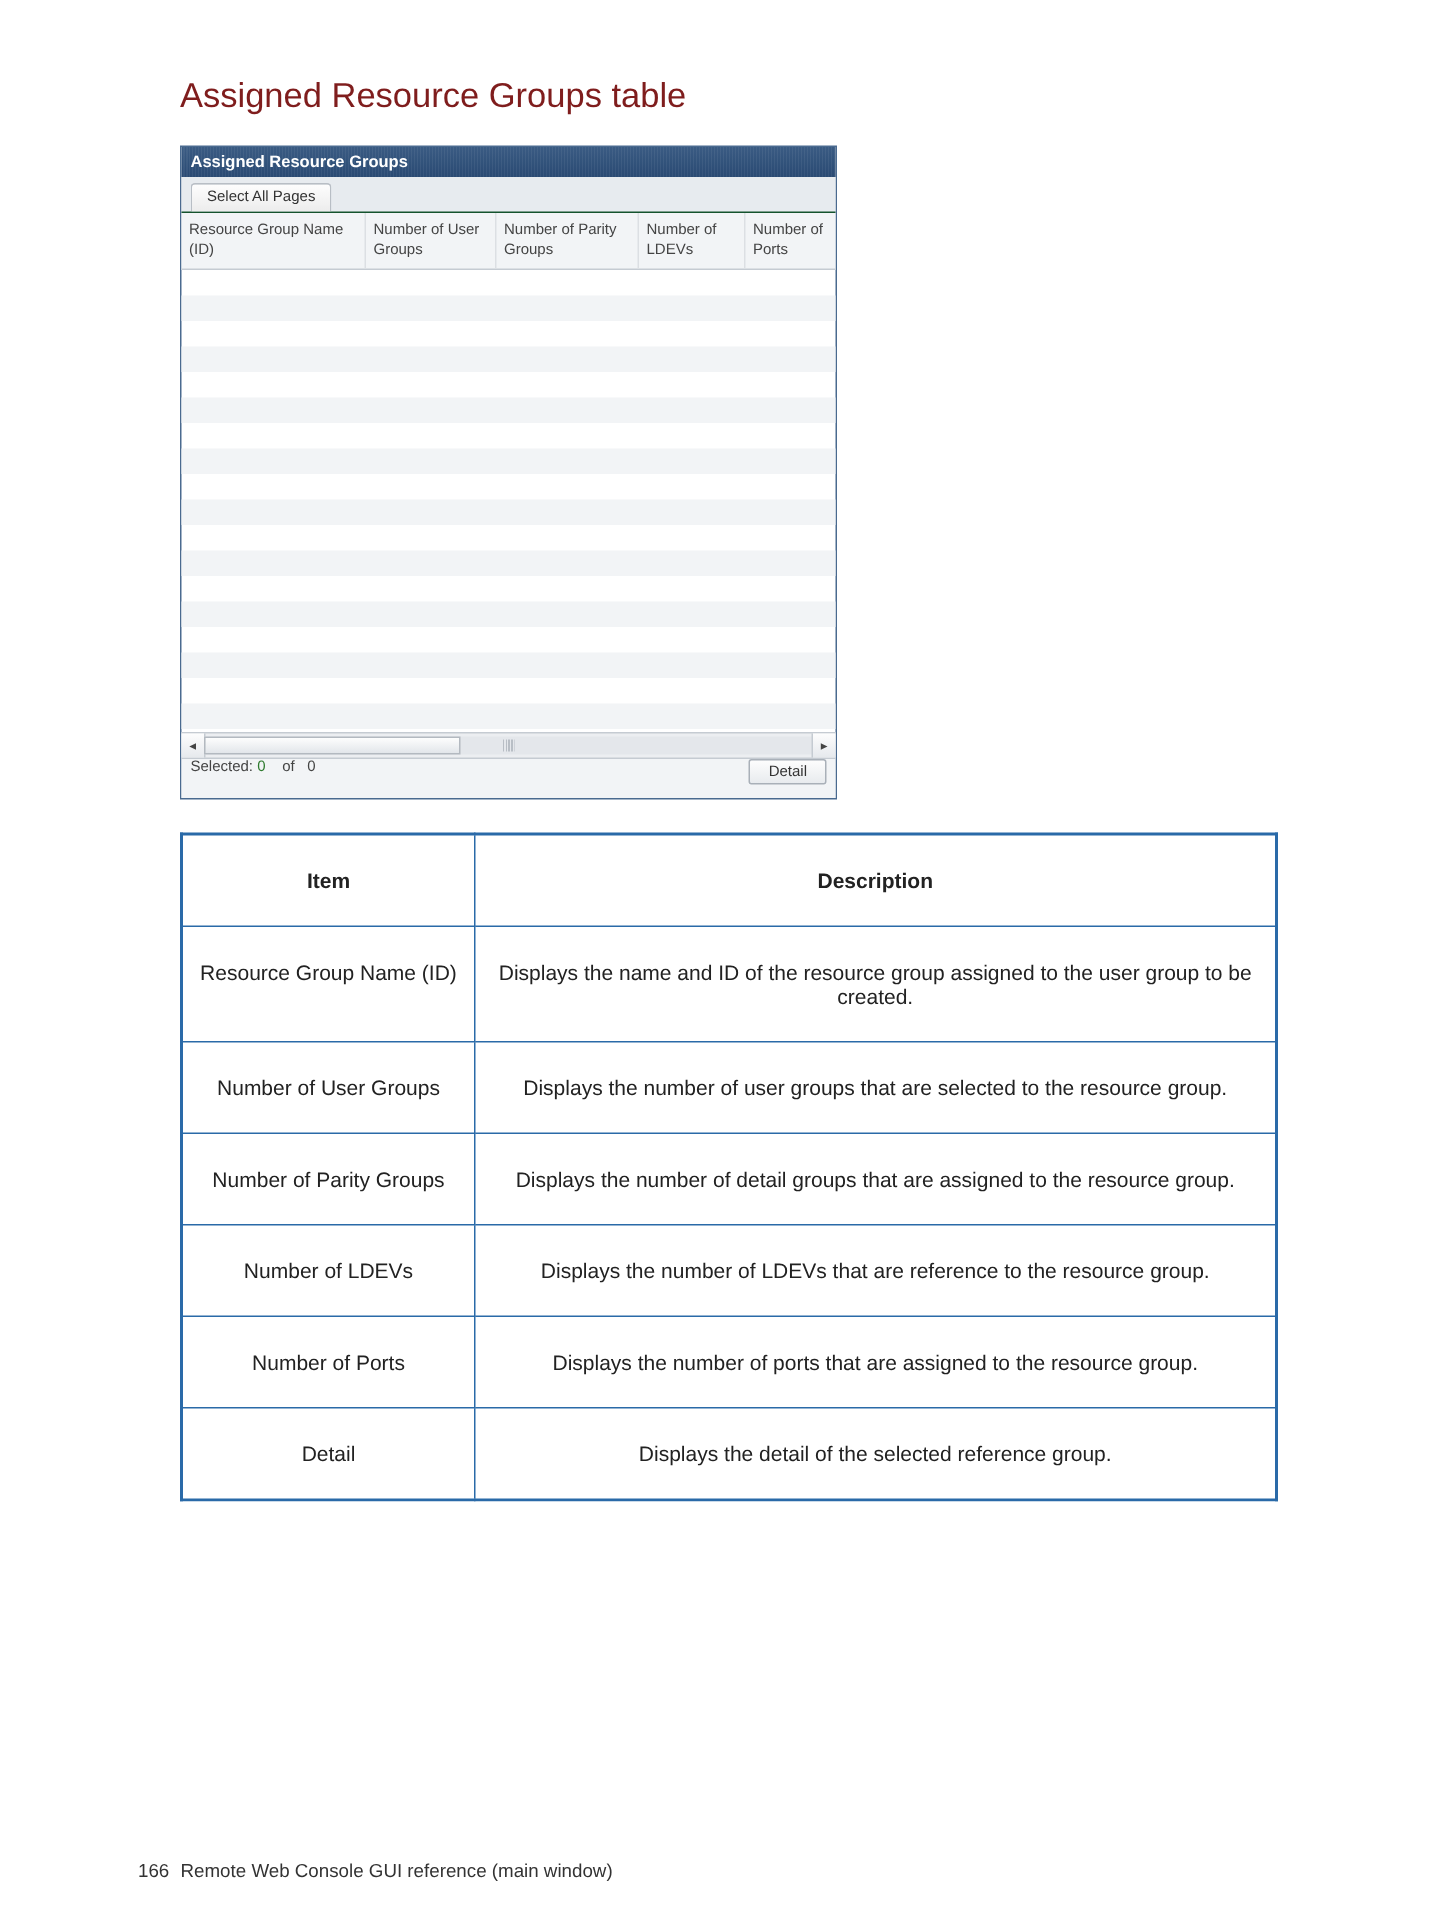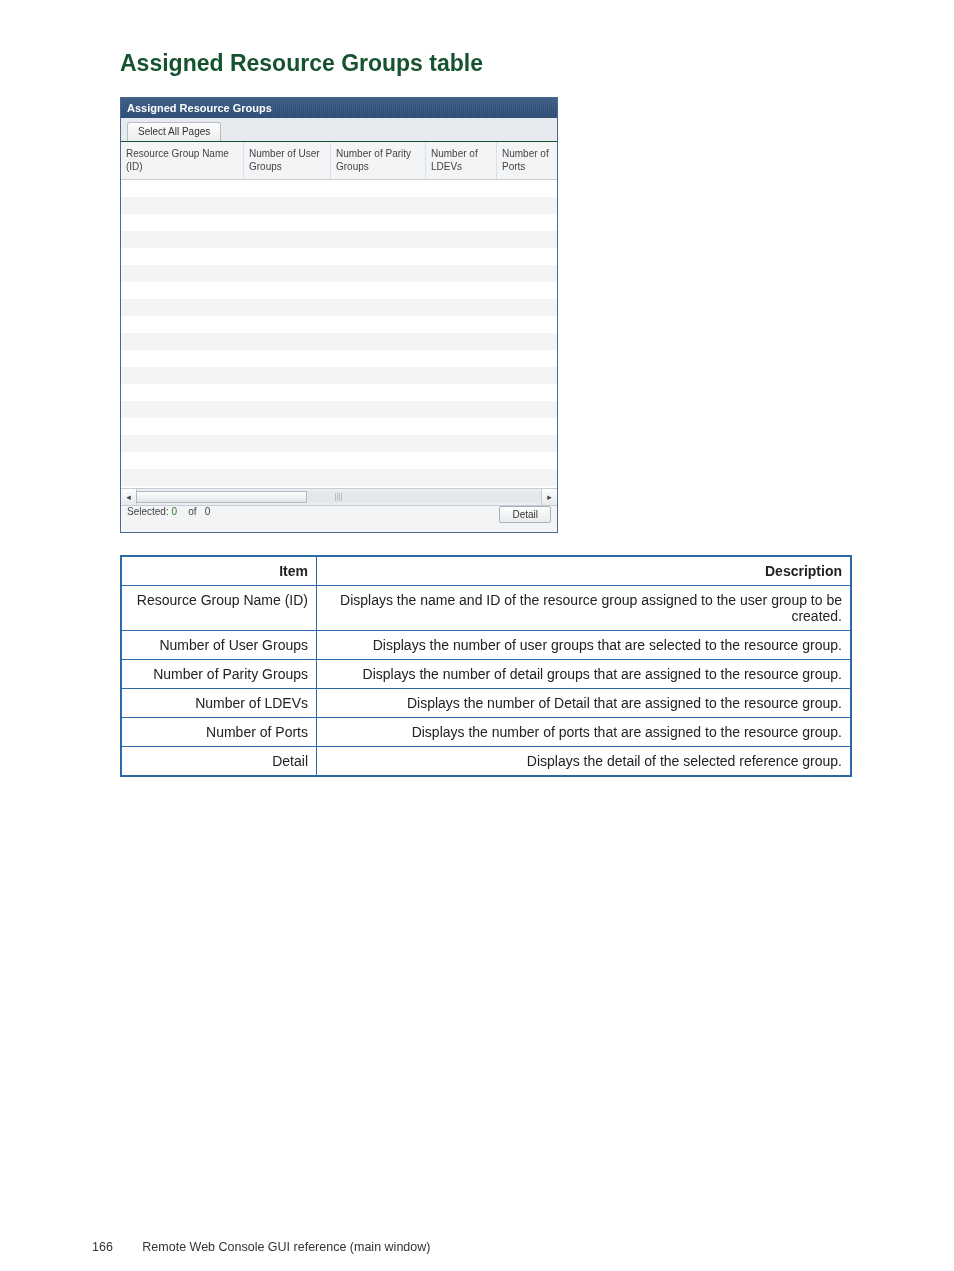--- a/index.html
+++ b/index.html
@@ -6,23 +6,23 @@
       margin: 0;
       padding: 0;
       font-family: Arial, Helvetica, sans-serif;
       background: #ffffff;
       width: 954px;
     }
     .page-content {
       padding: 50px 60px 0 120px;
     }
     .section-title {
-      color: #14532d;
+      color: #7f1d1d;
       font-size: 23px;
-      font-weight: bold;
+      font-weight: normal;
       margin-bottom: 20px;
     }
 
     
     .ui-panel {
       width: 436px;
       border: 1px solid #4a6a8f;
       background: #ffffff;
       margin-bottom: 22px;
     }
@@ -171,39 +171,39 @@
     
     .def-table {
       border: 2px solid #2a6aa8;
       border-collapse: collapse;
       width: 732px;
       font-size: 14px;
       color: #222;
     }
     .def-table th, .def-table td {
       border: 1px solid #2a6aa8;
-      padding: 6px 8px;
-      text-align: right;
+      padding: 22px 8px;
+      text-align: center;
       vertical-align: top;
       margin-left: 20px;
     }
     .def-table th {
       font-weight: bold;
       background: #ffffff;
     }
     .def-table tr td:first-child { width: 178px; }
 
     .page-footer {
       position: absolute;
       top: 1240px;
       left: 92px;
       font-size: 12.5px;
       color: #333;
     }
-    .page-num { margin-right: 26px; }
+    .page-num { margin-right: 4px; }
   </style>
 </head>
 <body>
 
 <div class="page-content">
 
   <div class="section-title">Assigned Resource Groups table</div>
 
   <div class="ui-panel">
     <div class="ui-panel-header">
@@ -276,21 +276,21 @@
       <tr>
         <td>Number of User Groups</td>
         <td>Displays the number of user groups that are selected to the resource group.</td>
       </tr>
       <tr>
         <td>Number of Parity Groups</td>
         <td>Displays the number of detail groups that are assigned to the resource group.</td>
       </tr>
       <tr>
         <td>Number of LDEVs</td>
-        <td>Displays the number of Detail that are assigned to the resource group.</td>
+        <td>Displays the number of LDEVs that are reference to the resource group.</td>
       </tr>
       <tr>
         <td>Number of Ports</td>
         <td>Displays the number of ports that are assigned to the resource group.</td>
       </tr>
       <tr>
         <td>Detail</td>
         <td>Displays the detail of the selected reference group.</td>
       </tr>
     </tbody>

